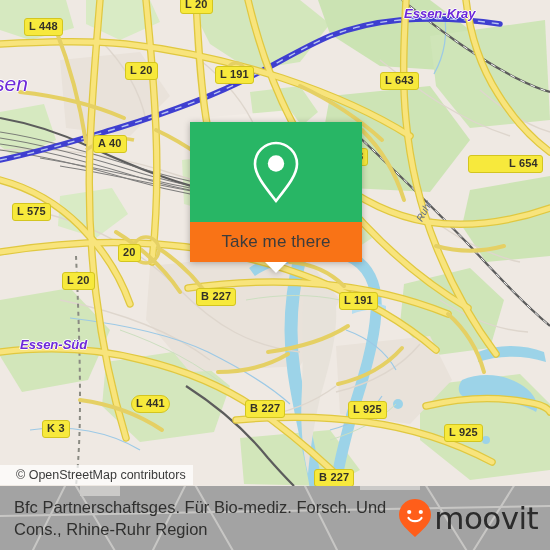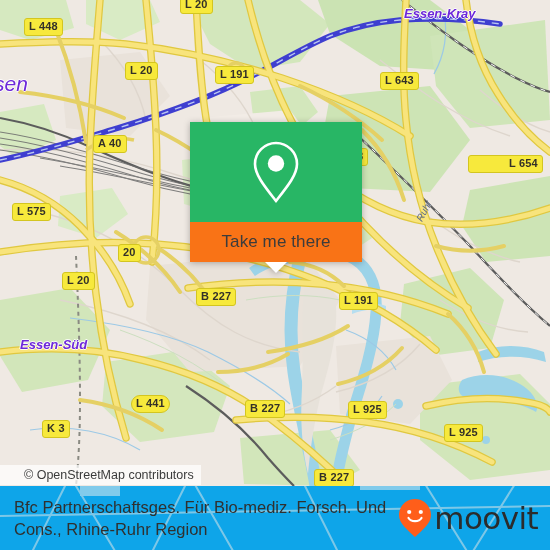--- a/index.html
+++ b/index.html
@@ -71,21 +71,21 @@
 
   
   .attribution {
     position: absolute;
     left: 0;
     top: 465px;
     background: rgba(255,255,255,.72);
     color: #3b3b3b;
     font-size: 12.5px;
     line-height: 20px;
-    padding: 0 7px 0 24px;
+    padding: 0 7px 0 16px;
     white-space: nowrap;
     font-family: "Liberation Sans", sans-serif;
   }
 
   
   .popup {
     position: absolute;
     left: 190px;
     top: 122px;
     width: 172px;
@@ -123,21 +123,21 @@
     border-top: 11px solid #ffffff;
   }
 
   
   .footer {
     position: absolute;
     left: 0;
     top: 486px;
     width: 550px;
     height: 64px;
-    background: #0ea5e9;
+    background: #a3a3a3;
     overflow: hidden;
   }
   .footer-watermark {
     position: absolute;
     left: 0; top: -10px;
     opacity: .5;
   }
   .footer-inner {
     position: relative;
     height: 64px;

